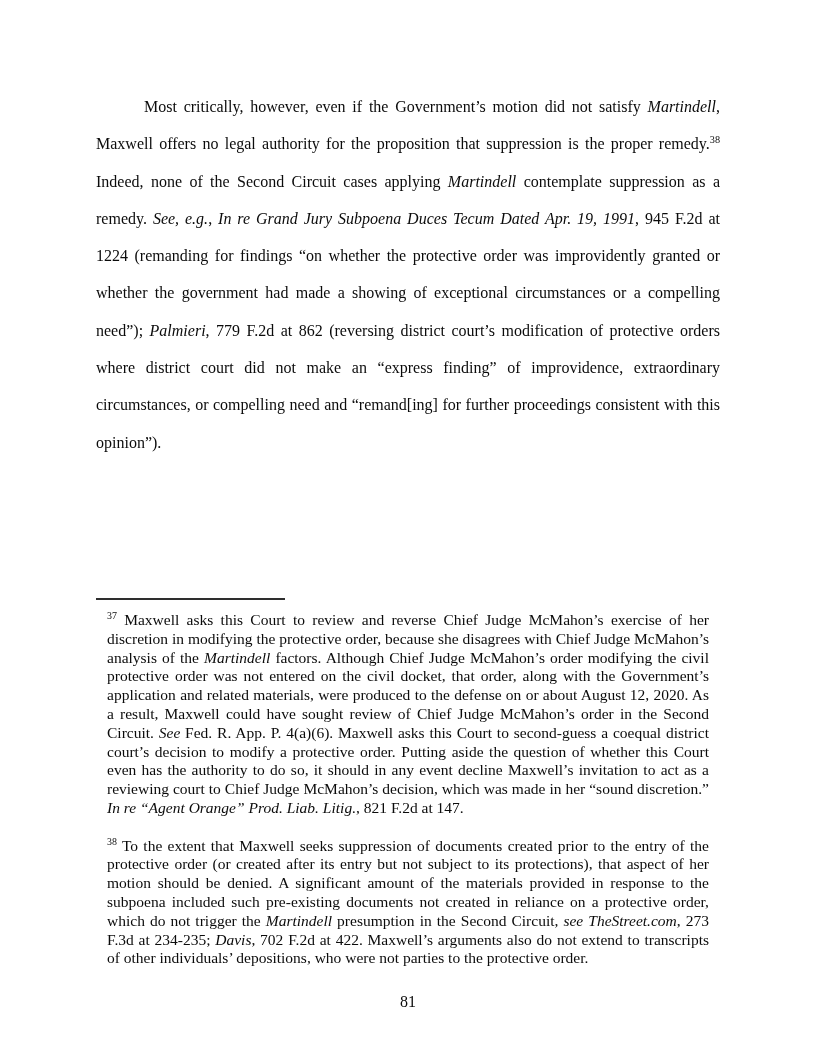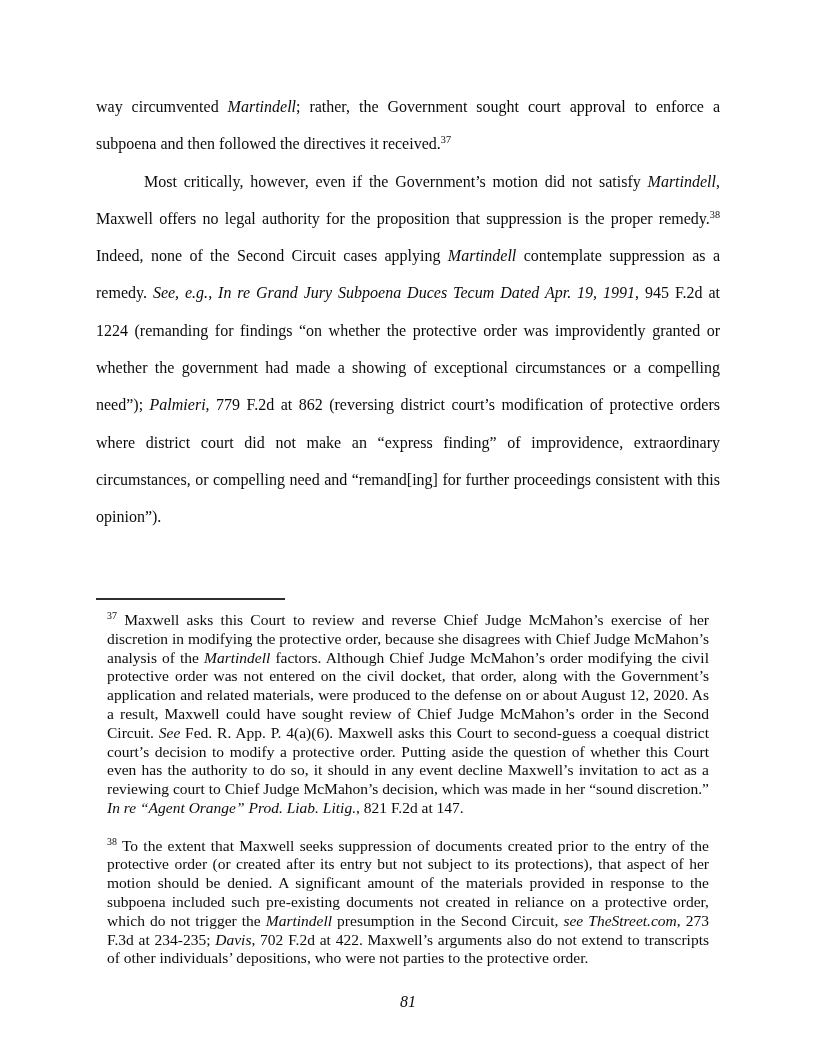--- a/index.html
+++ b/index.html
@@ -61,30 +61,28 @@
     line-height: 0;
   }
   .page-number {
     position: absolute;
     left: 0;
     right: 0;
     top: 993px;
     text-align: center;
     font-size: 16px;
     color: #0b0b0b;
-    font-style: italic;
   }
 </style>
 </head>
 <body>
 
 <div class="page">
 
   <div class="main-text">
-    <p><span>way circumvented </span><em>Martindell</em><span>; rather, the Government sought court approval to enforce a subpoena and then followed the directives it received.</span><span class="sup">37</span></p>
     <p class="indented"><span>Most critically, however, even if the Government’s motion did not satisfy </span><em>Martindell</em><span>, Maxwell offers no legal authority for the proposition that suppression is the proper remedy.</span><span class="sup">38</span><span>  Indeed, none of the Second Circuit cases applying </span><em>Martindell</em><span> contemplate suppression as a remedy.  </span><em>See, e.g.</em><span>, </span><em>In re Grand Jury Subpoena Duces Tecum Dated Apr. 19, 1991</em><span>, 945 F.2d at 1224 (remanding for findings “on whether the protective order was improvidently granted or whether the government had made a showing of exceptional circumstances or a compelling need”); </span><em>Palmieri</em><span>, 779 F.2d at 862 (reversing district court’s modification of protective orders where district court did not make an “express finding” of improvidence, extraordinary circumstances, or compelling need and “remand[ing] for further proceedings consistent with this opinion”).</span></p>
   </div>
 
   <div class="footnote-area">
     <div class="fn-sep"></div>
     <p class="footnote"><span class="sup">37</span><span> Maxwell asks this Court to review and reverse Chief Judge McMahon’s exercise of her discretion in modifying the protective order, because she disagrees with Chief Judge McMahon’s analysis of the </span><em>Martindell</em><span> factors.  Although Chief Judge McMahon’s order modifying the civil protective order was not entered on the civil docket, that order, along with the Government’s application and related materials, were produced to the defense on or about August 12, 2020.  As a result, Maxwell could have sought review of Chief Judge McMahon’s order in the Second Circuit.  </span><em>See</em><span> Fed. R. App. P. 4(a)(6).  Maxwell asks this Court to second-guess a coequal district court’s decision to modify a protective order.  Putting aside the question of whether this Court even has the authority to do so, it should in any event decline Maxwell’s invitation to act as a reviewing court to Chief Judge McMahon’s decision, which was made in her “sound discretion.” </span><em>In re “Agent Orange” Prod. Liab. Litig.</em><span>, 821 F.2d at 147.</span></p>
     <p class="footnote"><span class="sup">38</span><span> To the extent that Maxwell seeks suppression of documents created prior to the entry of the protective order (or created after its entry but not subject to its protections), that aspect of her motion should be denied.  A significant amount of the materials provided in response to the subpoena included such pre-existing documents not created in reliance on a protective order, which do not trigger the </span><em>Martindell</em><span> presumption in the Second Circuit, </span><em>see TheStreet.com</em><span>, 273 F.3d at 234-235; </span><em>Davis</em><span>, 702 F.2d at 422.  Maxwell’s arguments also do not extend to transcripts of other individuals’ depositions, who were not parties to the protective order.</span></p>
   </div>
 
   <div class="page-number">81</div>

